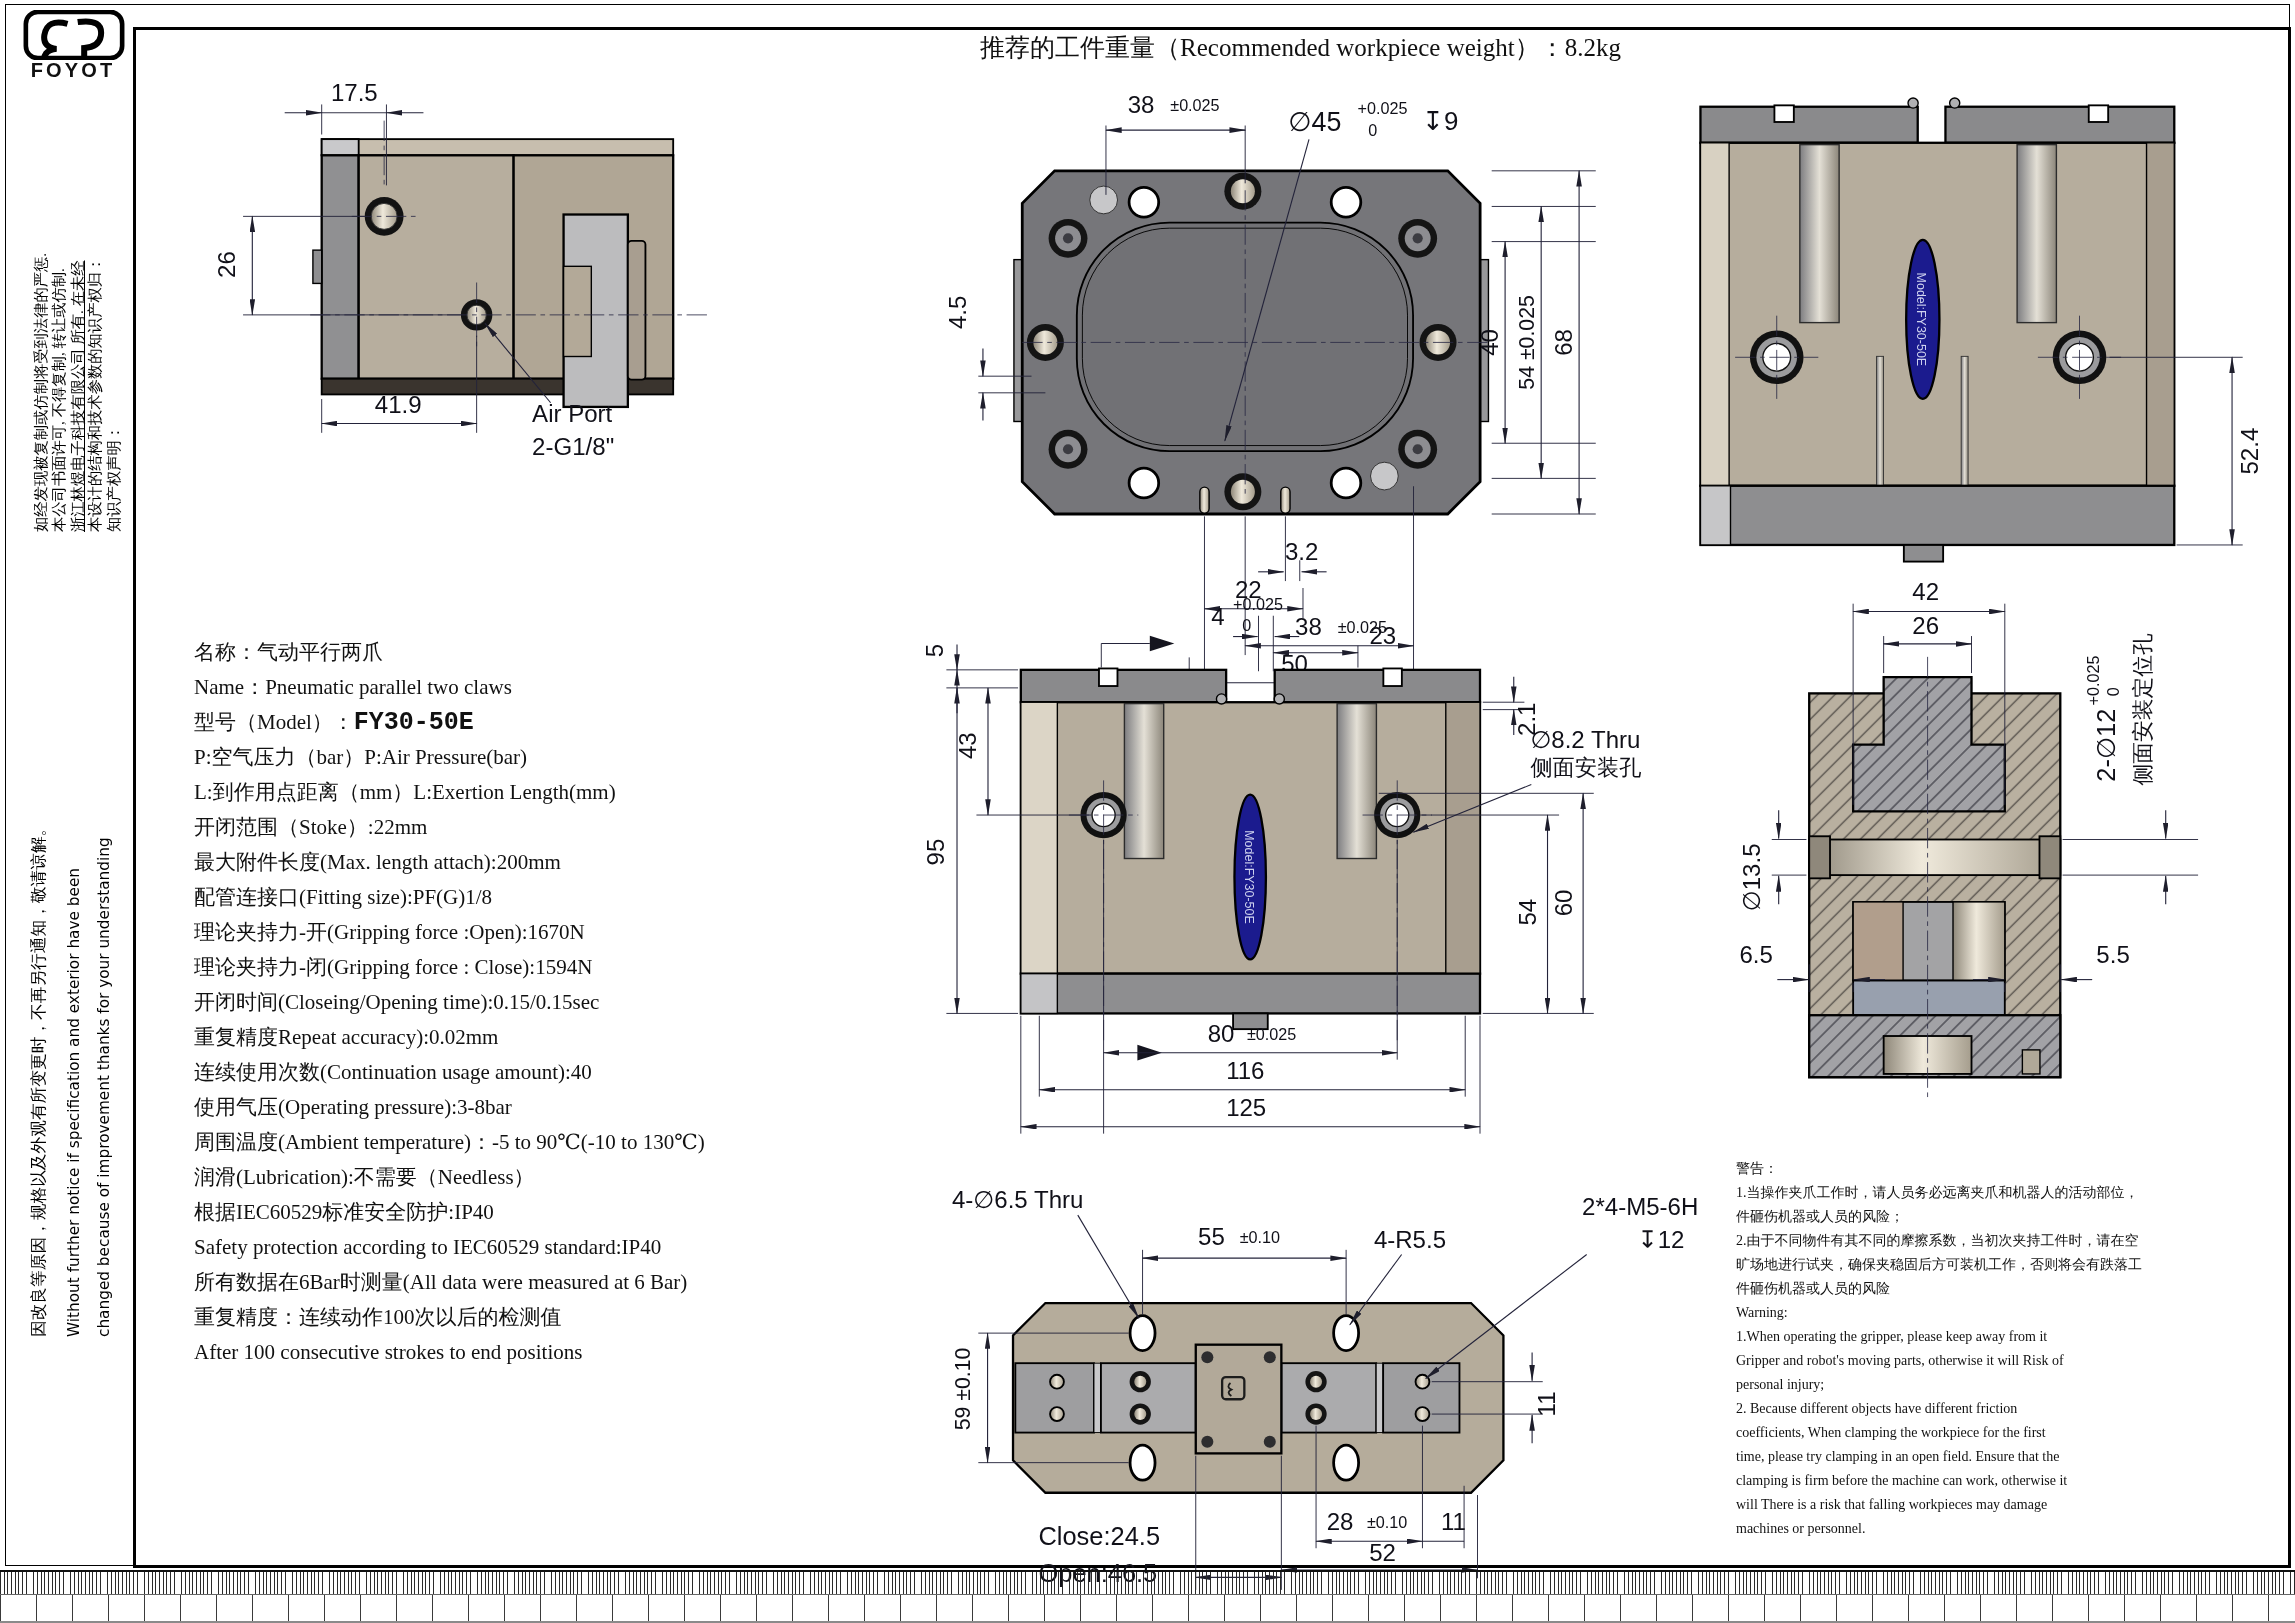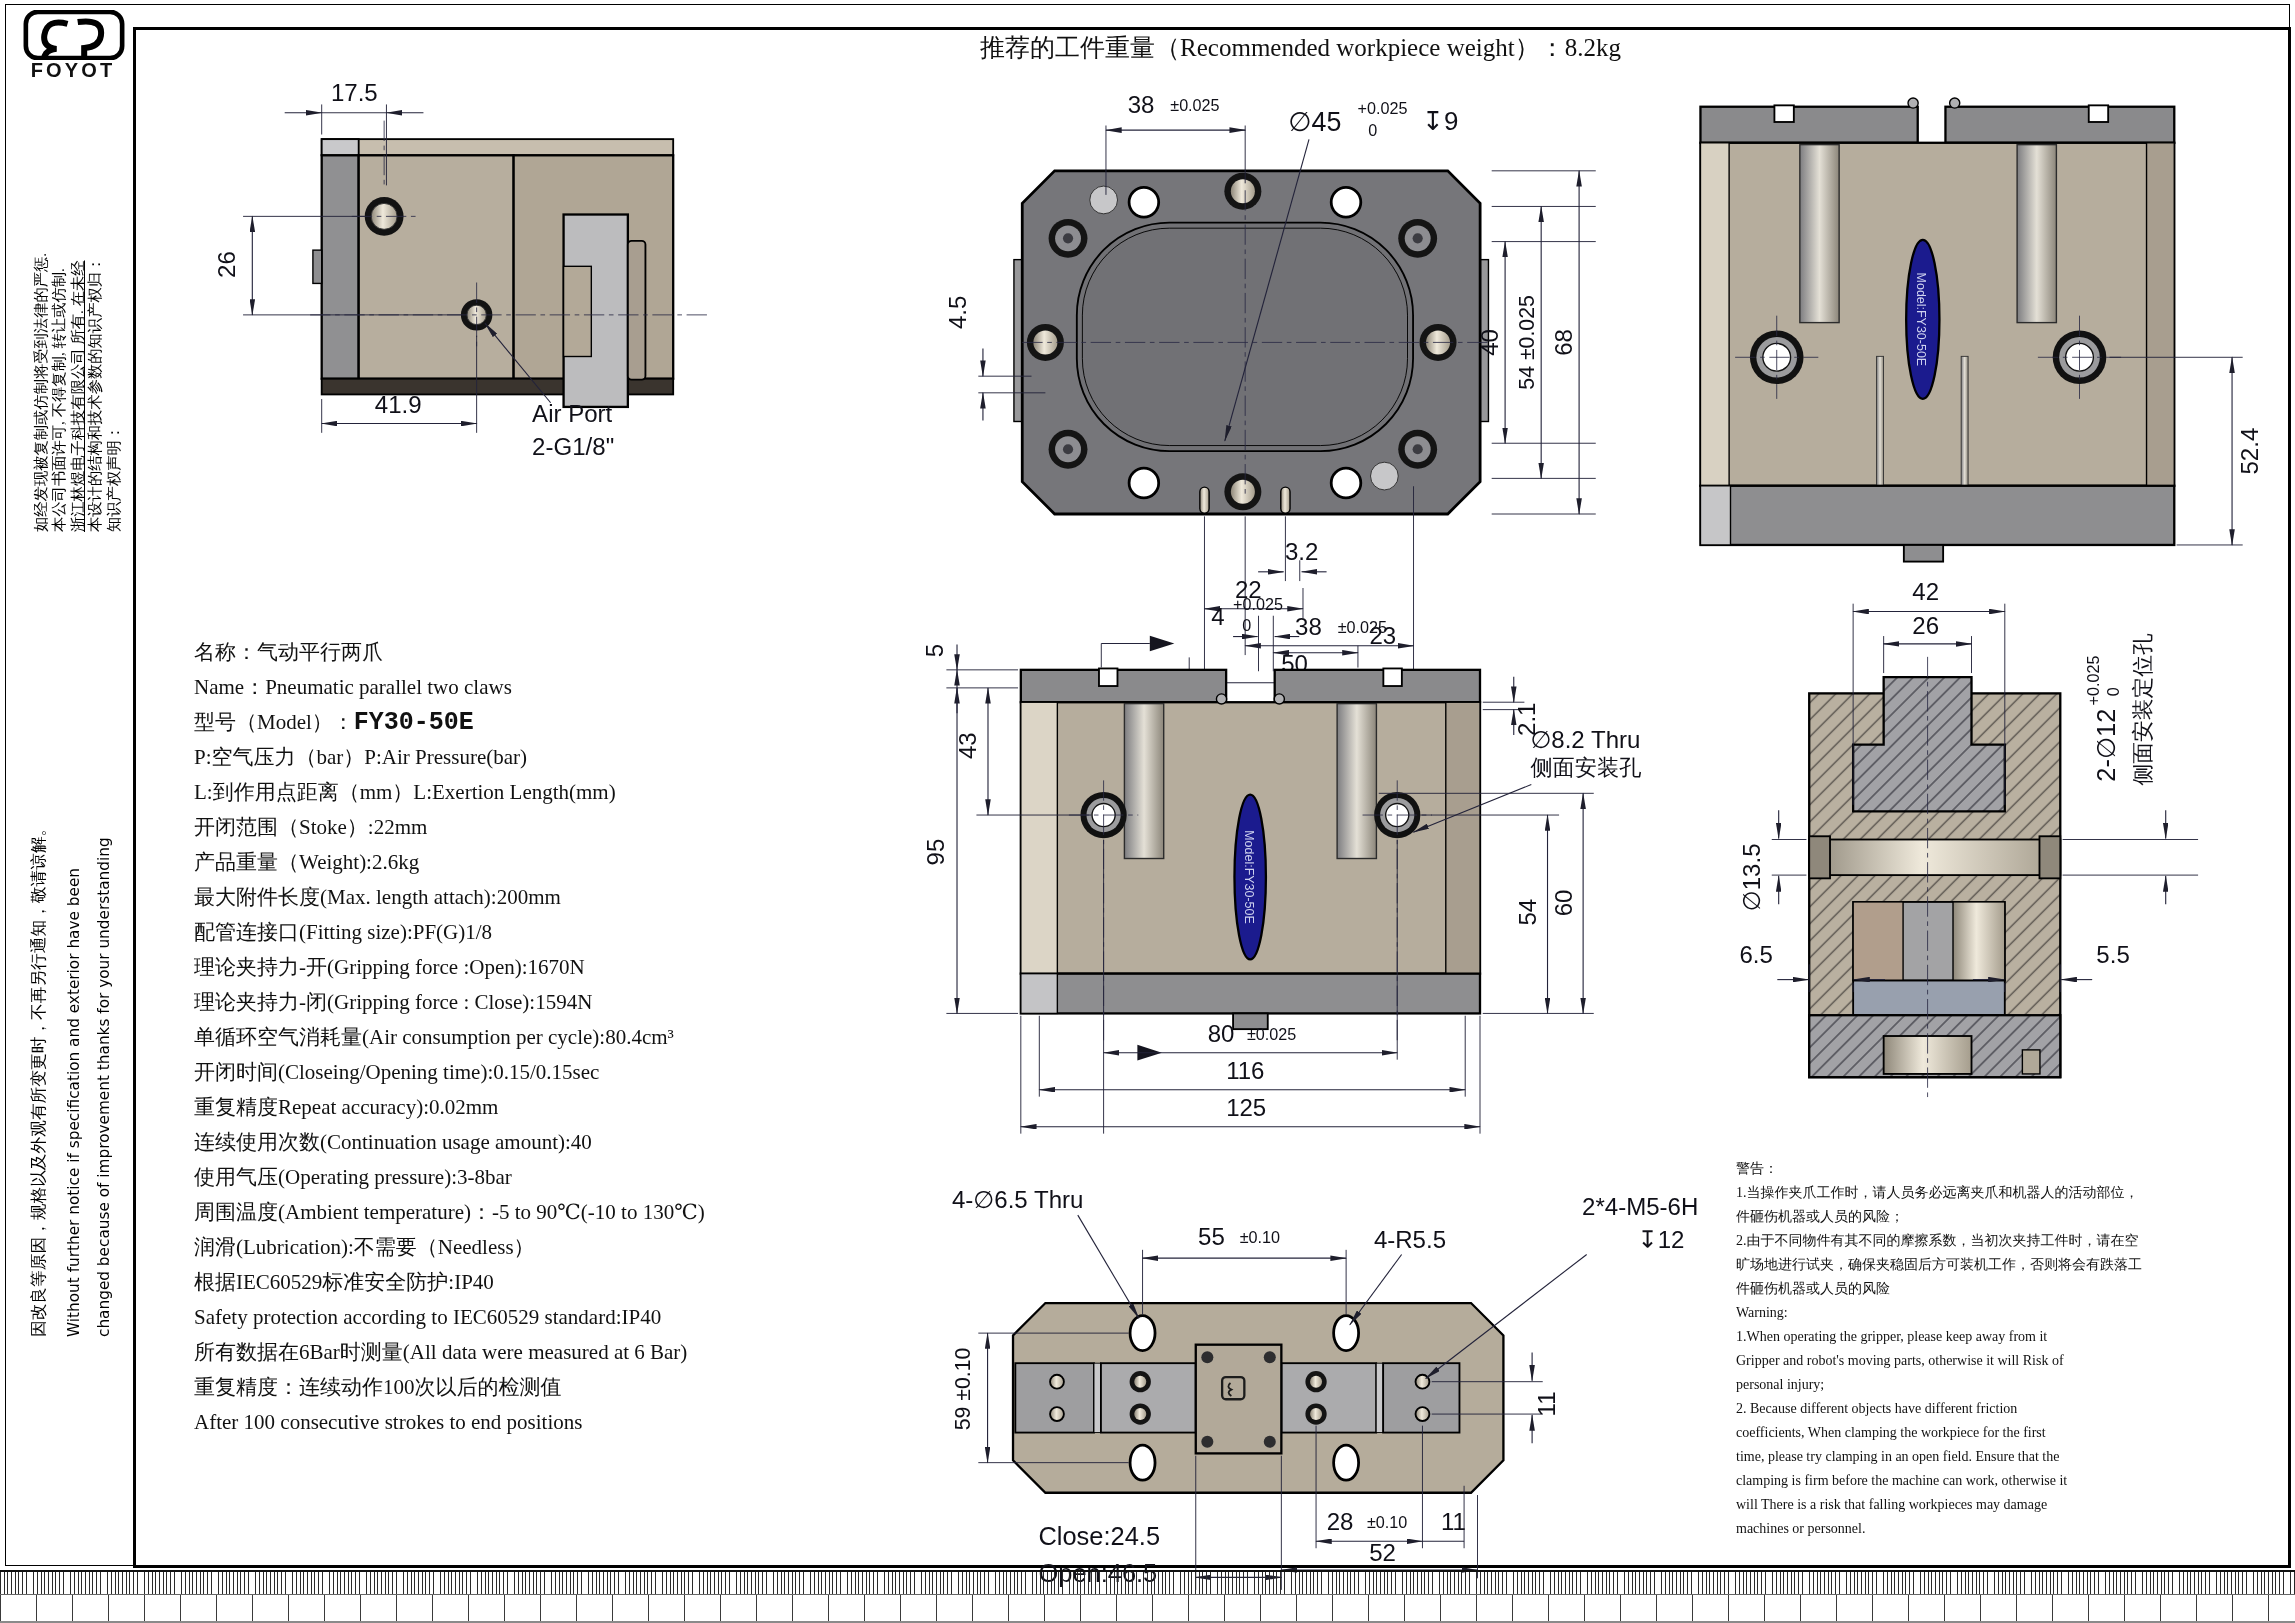--- a/index.html
+++ b/index.html
@@ -560,26 +560,24 @@
     </g>
   </svg>
 
   <div class="abs specs">
     <div class="spec-line">名称：气动平行两爪</div>
     <div class="spec-line">Name：Pneumatic parallel two claws</div>
     <div class="spec-line"><span>型号（Model）：</span><span class="model">FY30-50E</span></div>
     <div class="spec-line">P:空气压力（bar）P:Air Pressure(bar)</div>
     <div class="spec-line">L:到作用点距离（mm）L:Exertion Length(mm)</div>
     <div class="spec-line">开闭范围（Stoke）:22mm</div>
-    <div class="spec-line">产品重量（Weight):2.6kg</div>
     <div class="spec-line">最大附件长度(Max. length attach):200mm</div>
     <div class="spec-line">配管连接口(Fitting size):PF(G)1/8</div>
     <div class="spec-line">理论夹持力-开(Gripping force :Open):1670N</div>
     <div class="spec-line">理论夹持力-闭(Gripping force : Close):1594N</div>
-    <div class="spec-line">单循环空气消耗量(Air consumption per cycle):80.4cm³</div>
     <div class="spec-line">开闭时间(Closeing/Opening time):0.15/0.15sec</div>
     <div class="spec-line">重复精度Repeat accuracy):0.02mm</div>
     <div class="spec-line">连续使用次数(Continuation usage amount):40</div>
     <div class="spec-line">使用气压(Operating pressure):3-8bar</div>
     <div class="spec-line">周围温度(Ambient temperature)：-5 to 90℃(-10 to 130℃)</div>
     <div class="spec-line">润滑(Lubrication):不需要（Needless）</div>
     <div class="spec-line">根据IEC60529标准安全防护:IP40</div>
     <div class="spec-line">Safety protection according to IEC60529 standard:IP40</div>
     <div class="spec-line">所有数据在6Bar时测量(All data were measured at 6 Bar)</div>
     <div class="spec-line">重复精度：连续动作100次以后的检测值</div>

